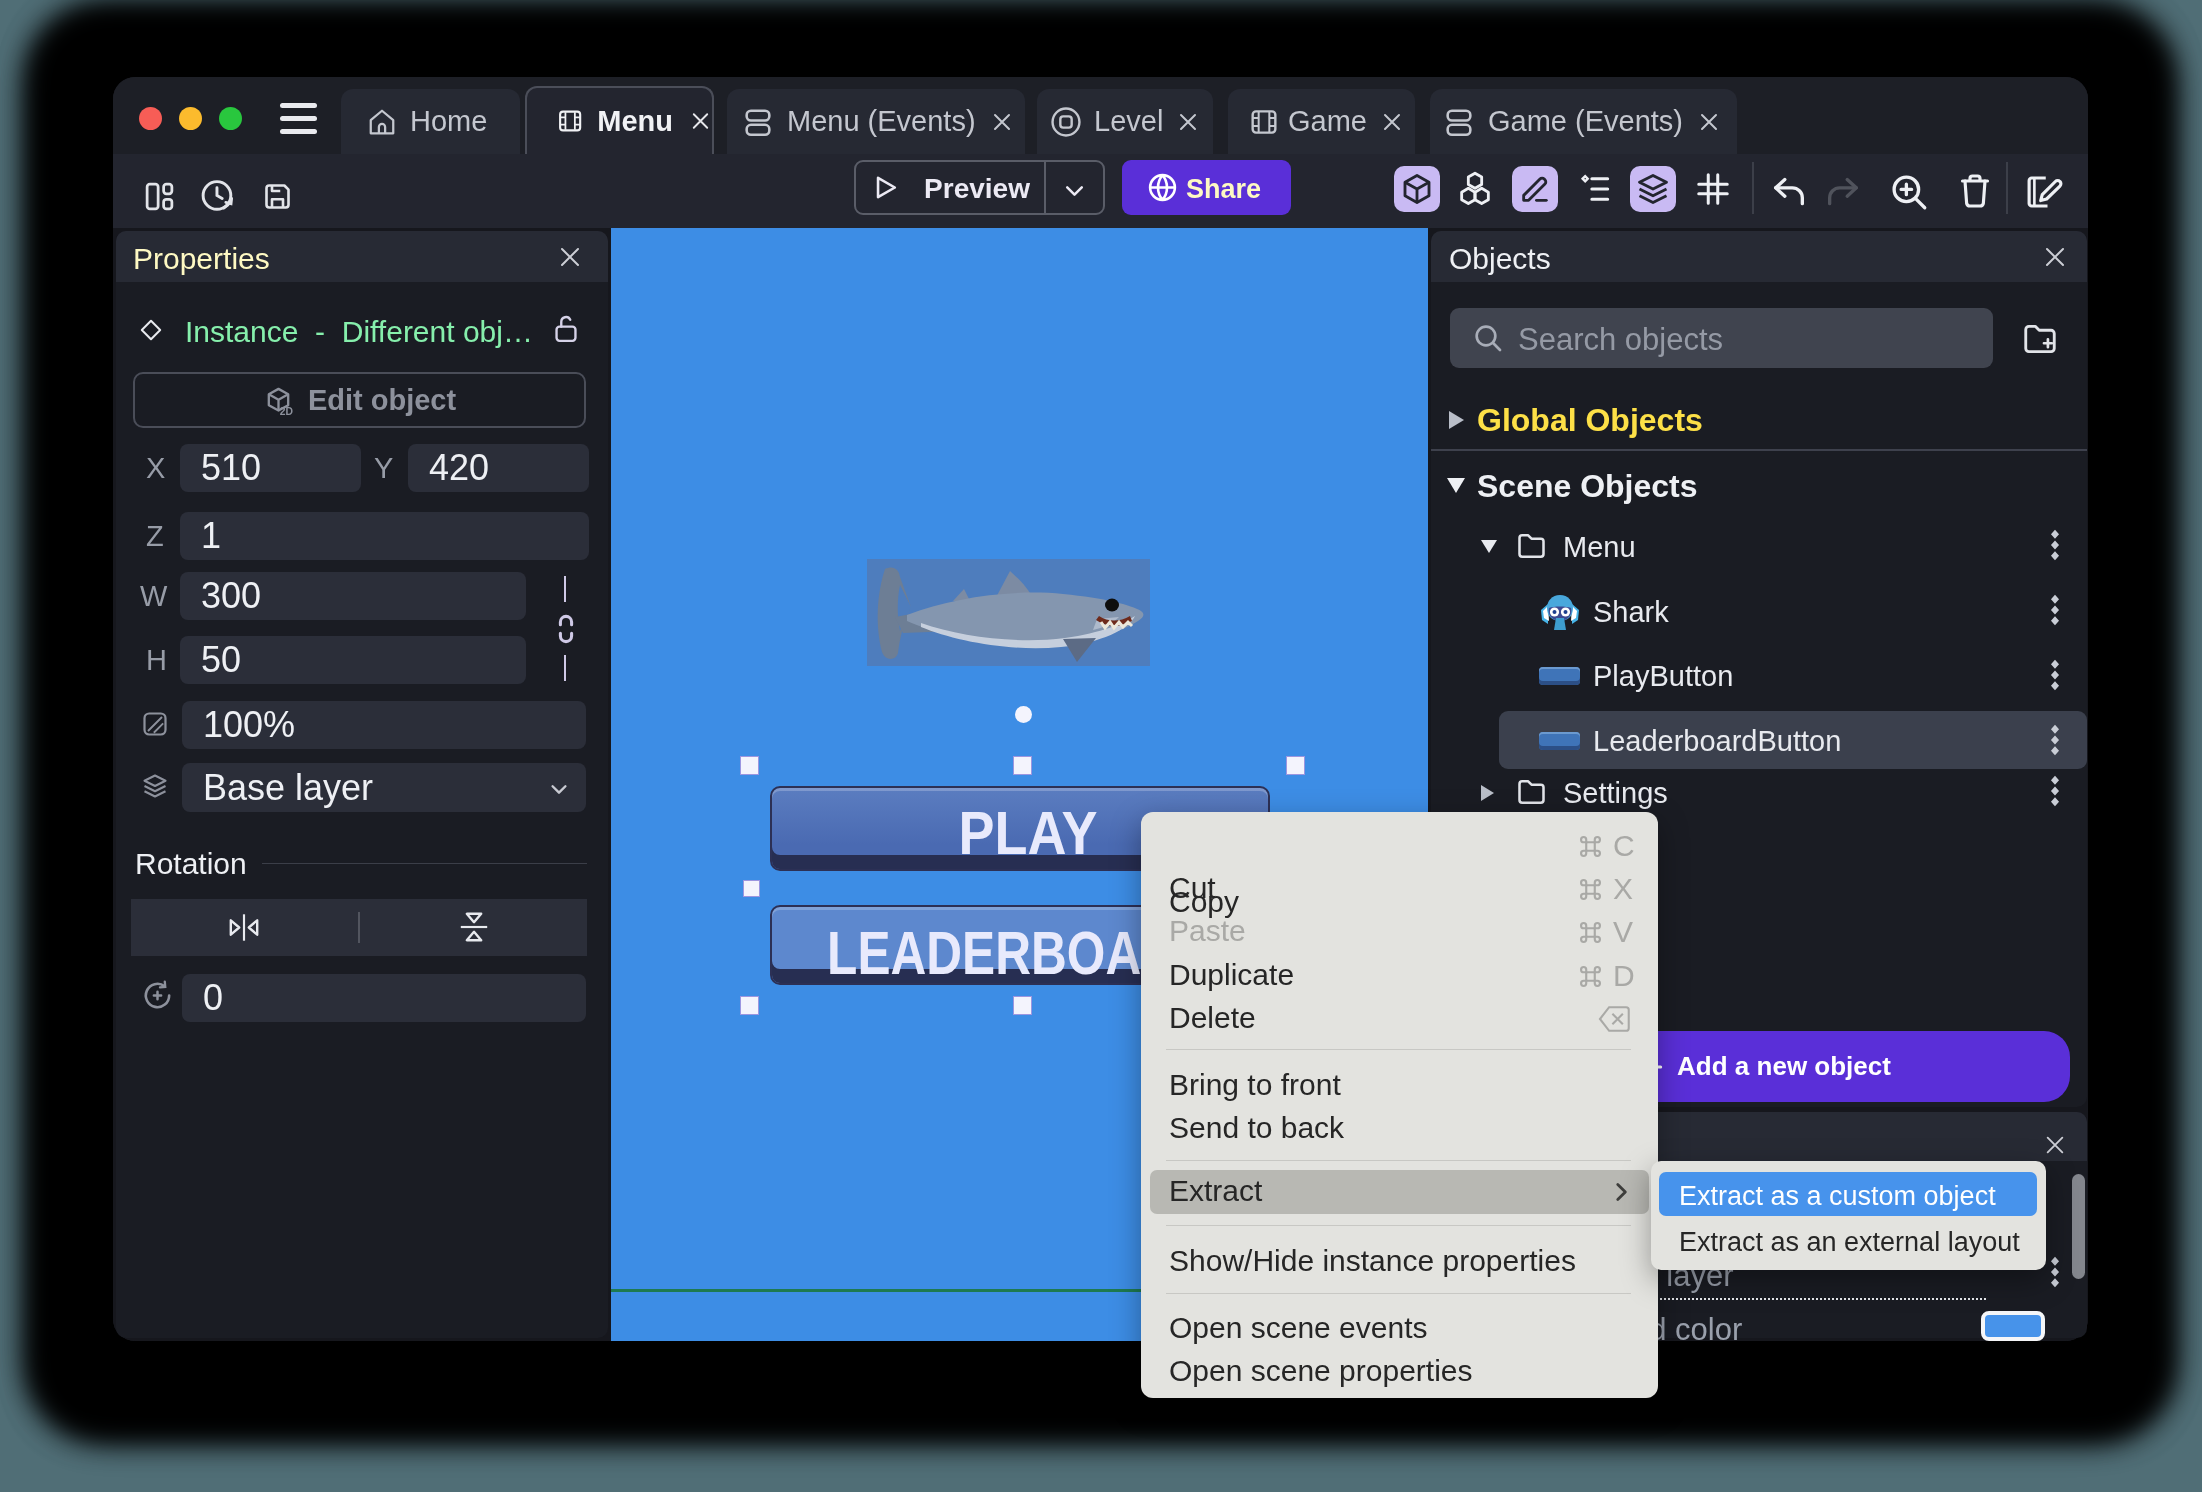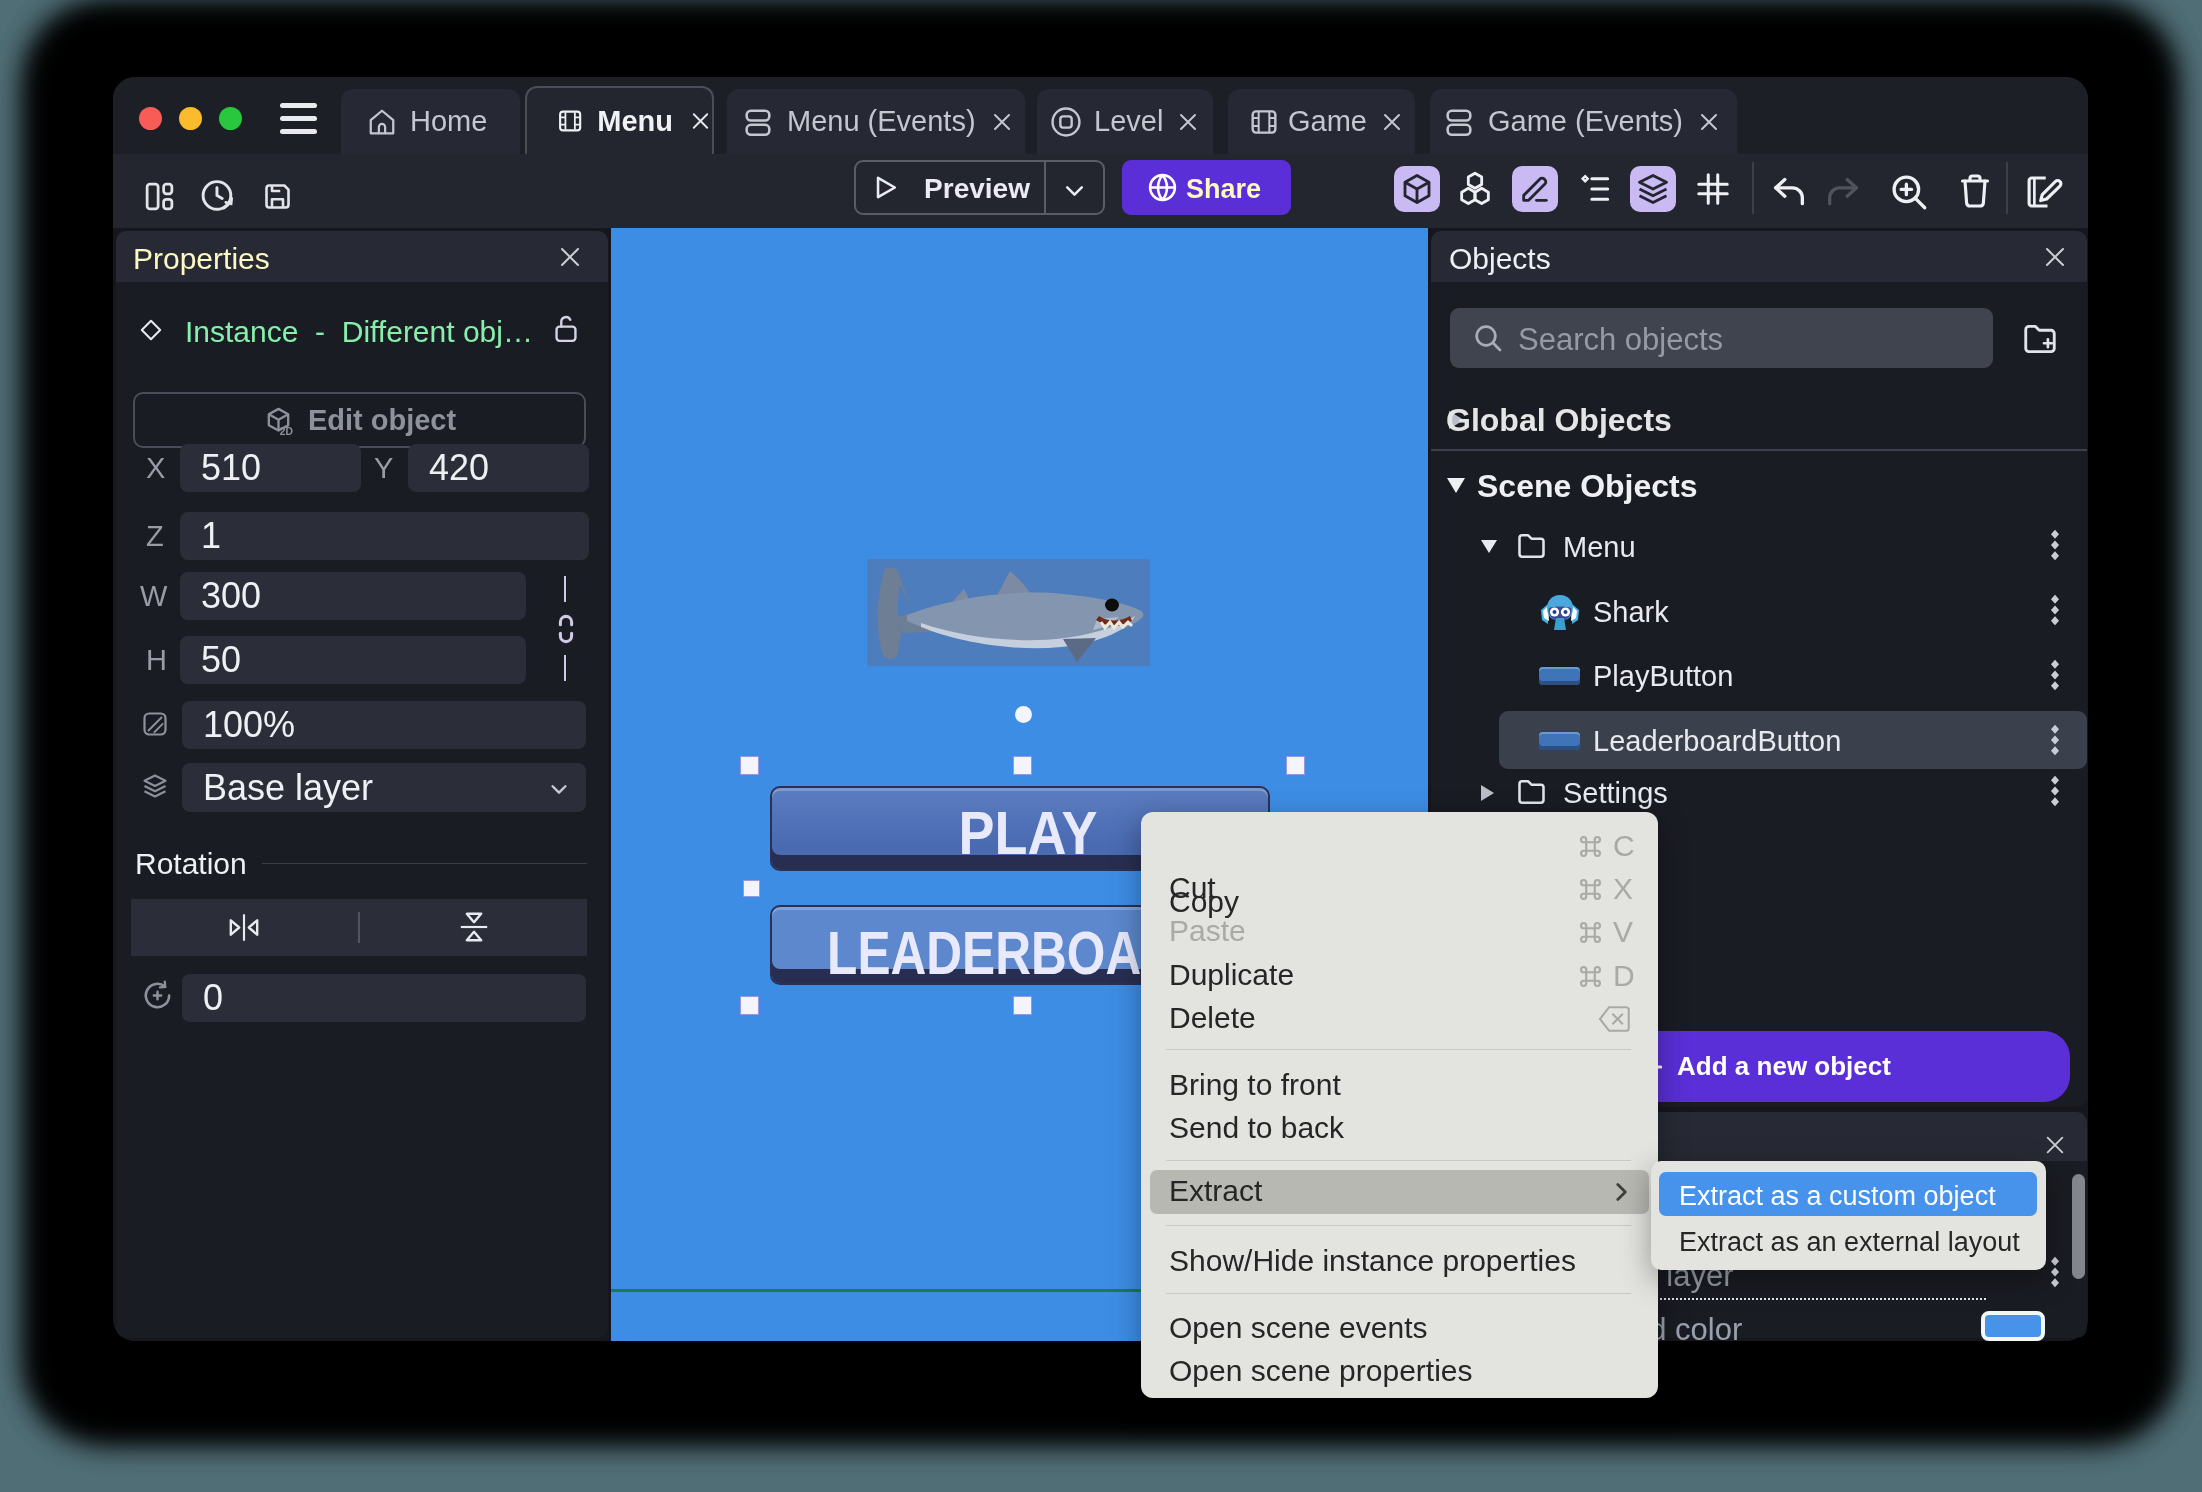--- a/index.html
+++ b/index.html
@@ -206,21 +206,21 @@
 
 <svg class="abs" style="left:139px;top:318px" width="24" height="24" viewBox="0 0 24 24" fill="none" stroke="#e8eaef" stroke-width="2" stroke-linejoin="round">
     <path d="M12 2.8L21.2 12 12 21.2 2.8 12z"></path>
   </svg>
 <div class="abs" style="left:185px;top:315px;color:#86efac;font-size:30px;">Instance&nbsp;&nbsp;-&nbsp;&nbsp;Different obj…</div>
 <svg class="abs" style="left:553px;top:313px" width="26" height="32" viewBox="0 0 22 26" fill="none" stroke="#d6d2e8" stroke-width="2">
     <rect x="3" y="11" width="16" height="12" rx="2.5"></rect>
     <path d="M7 11V7a4 4 0 0 1 7.6-1.8" stroke-linecap="round"></path>
   </svg>
 
-<div class="abs" style="left:133px;top:392px;width:453px;height:56px;border:2px solid #4a4d58;border-radius:10px;box-sizing:border-box;display:flex;align-items:center;justify-content:center;">
+<div class="abs" style="left:133px;top:372px;width:453px;height:56px;border:2px solid #4a4d58;border-radius:10px;box-sizing:border-box;display:flex;align-items:center;justify-content:center;">
   <svg width="31" height="31" viewBox="0 0 24 24" fill="none" stroke="#8d919c" stroke-width="1.8" stroke-linejoin="round">
       <path d="M12 3l7.5 4.2v8.4L12 19.8l-7.5-4.2V7.2z"></path>
       <path d="M4.5 7.2L12 11.4l7.5-4.2M12 11.4v8.4"></path>
       <text x="13" y="23" font-size="8" fill="#8d919c" stroke="none" font-weight="bold">2D</text>
     </svg>
   <span style="margin-left:14px;color:#8d919c;font-size:29px;font-weight:bold;">Edit object</span>
 </div>
 
 <div class="lbl" style="left:146px;top:452px;">X</div>
 <div class="inp" style="left:180px;top:444px;width:181px;height:48px;">510</div>
@@ -319,21 +319,21 @@
     <circle cx="10.5" cy="10.5" r="7"></circle>
     <path d="M15.8 15.8L21 21"></path>
   </svg>
 <div class="abs" style="left:1518px;top:322px;color:#959aa5;font-size:31px;">Search objects</div>
 <svg class="abs" style="left:2020px;top:320px" width="40" height="38" viewBox="0 0 24 24" fill="none" stroke="#e2e4e9" stroke-width="1.8" stroke-linejoin="round">
     <path d="M3 6a2 2 0 0 1 2-2h4l2.5 2.5H19a2 2 0 0 1 2 2V18a2 2 0 0 1-2 2H5a2 2 0 0 1-2-2z"></path>
     <path d="M17 12.2v5M14.5 14.7h5" stroke-linecap="round" stroke-width="1.7"></path>
   </svg>
 
 <div class="abs" style="left:1449px;top:411px;width:0;height:0;border-left:15px solid #b9bec8;border-top:9px solid transparent;border-bottom:9px solid transparent;"></div>
-<div class="abs" style="left:1446px;top:402px;color:#e5e5e5;font-size:32px;font-weight:bold;">Global Objects</div>
+<div class="abs" style="left:1477px;top:402px;color:#fde047;font-size:32px;font-weight:bold;">Global Objects</div>
 <div class="abs" style="left:1431px;top:449px;width:656px;height:2px;background:#3e414d;"></div>
 
 <div class="abs" style="left:1447px;top:478px;width:0;height:0;border-top:15px solid #eef0f4;border-left:9px solid transparent;border-right:9px solid transparent;"></div>
 <div class="abs" style="left:1477px;top:468px;color:#eef0f4;font-size:32px;font-weight:bold;">Scene Objects</div>
 
 <div class="abs" style="left:1499px;top:711px;width:588px;height:58px;background:#3b404d;border-radius:9px;"></div>
 
 <div class="abs" style="left:1481px;top:540px;width:0;height:0;border-top:13px solid #e8eaef;border-left:8px solid transparent;border-right:8px solid transparent;"></div>
 <svg class="abs" style="left:1515px;top:530px" width="33" height="32" viewBox="0 0 24 24" fill="none" stroke="#e2e4e9" stroke-width="1.9" stroke-linejoin="round">
     <path d="M3 6a2 2 0 0 1 2-2h4.5L12 6.5H19a2 2 0 0 1 2 2V18a2 2 0 0 1-2 2H5a2 2 0 0 1-2-2z"></path>

